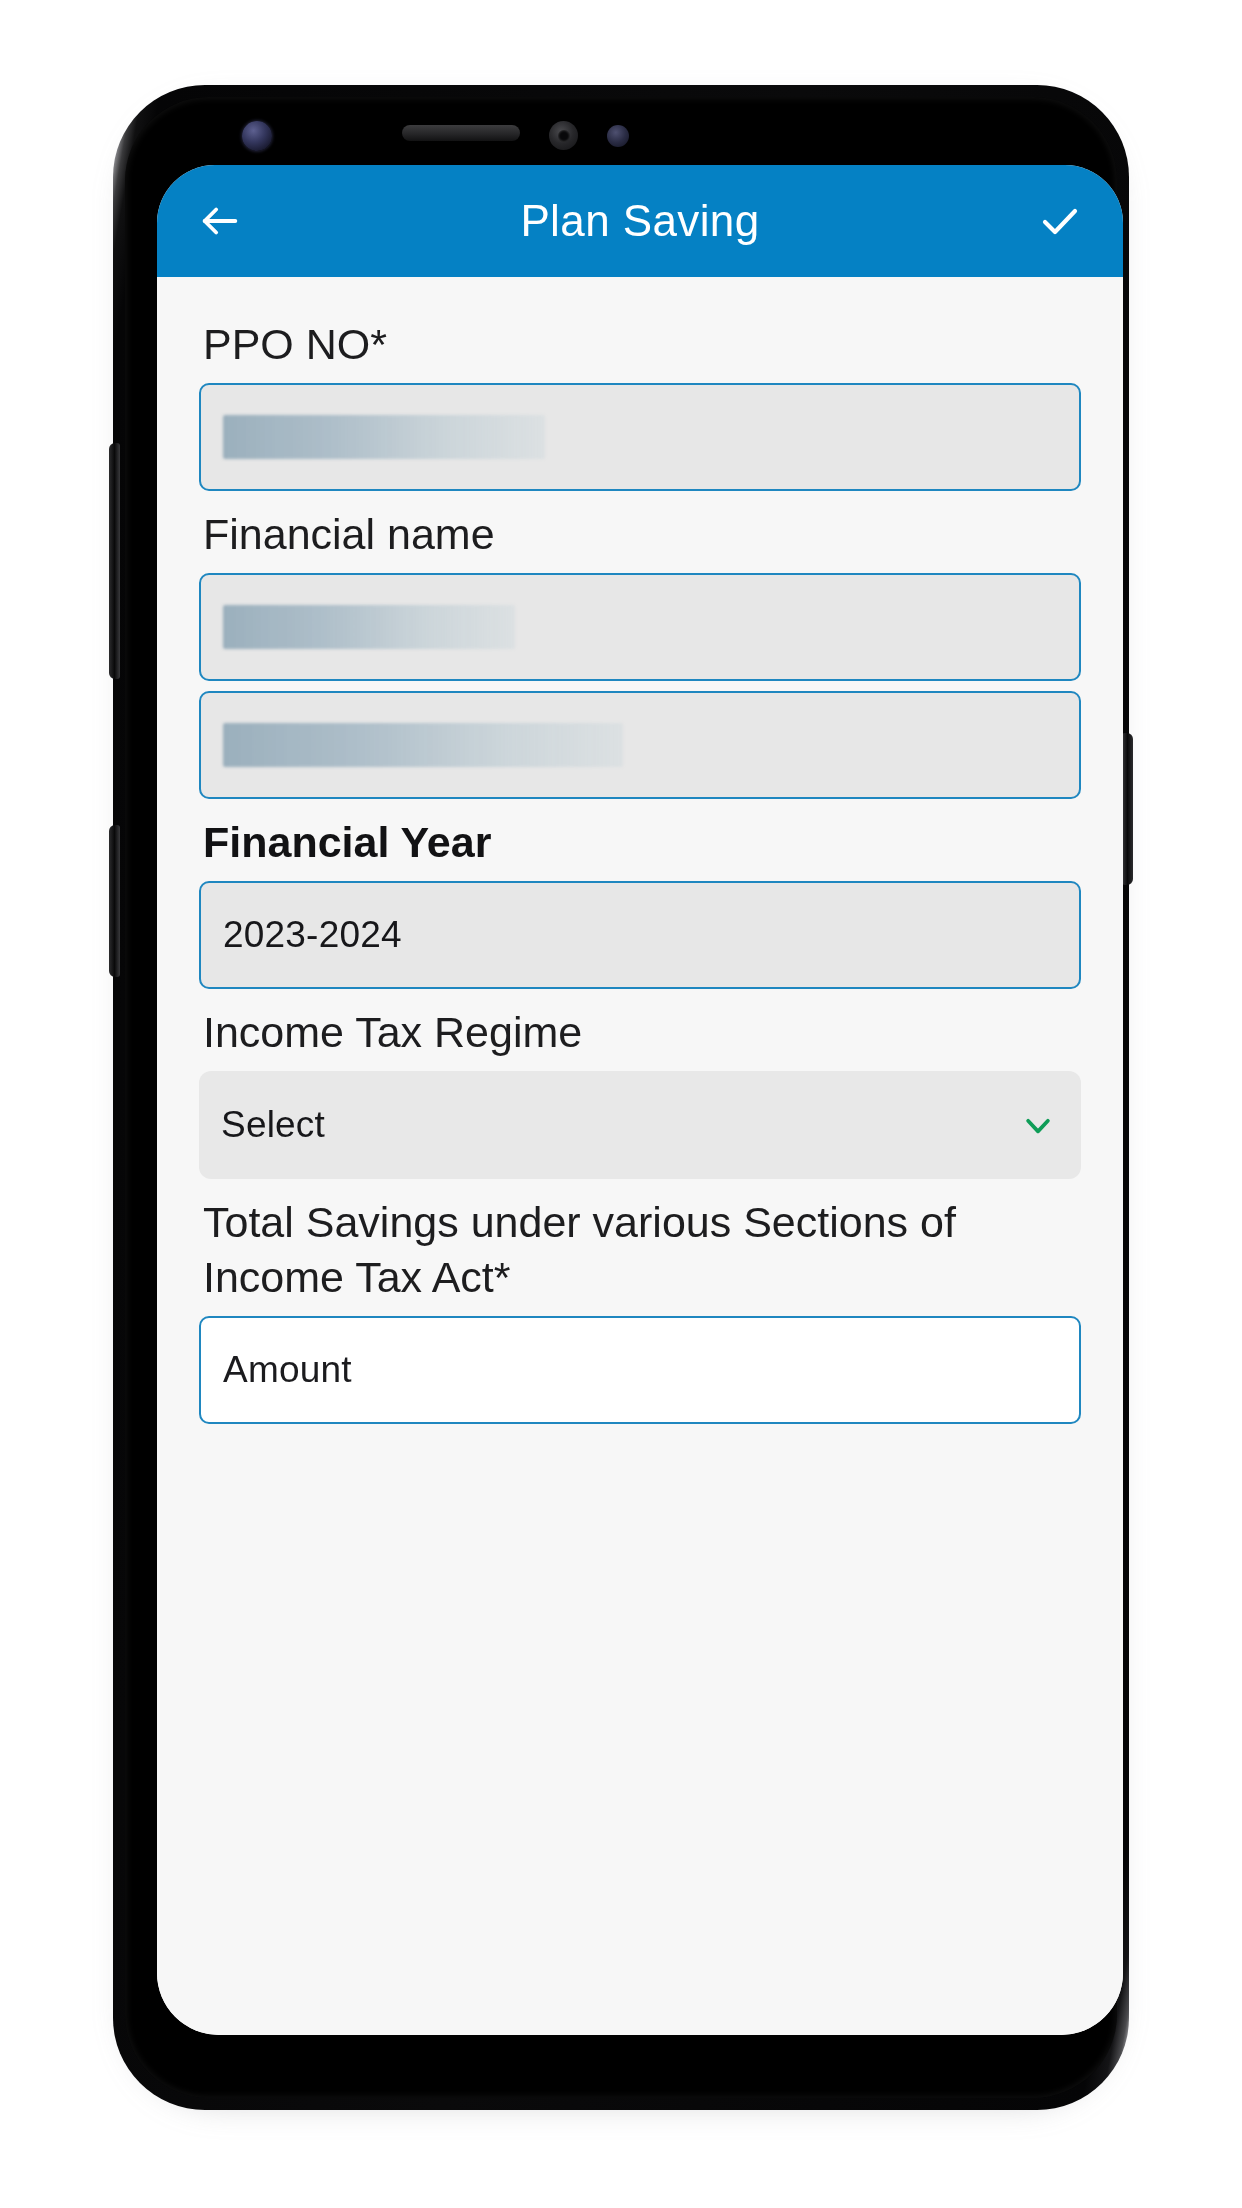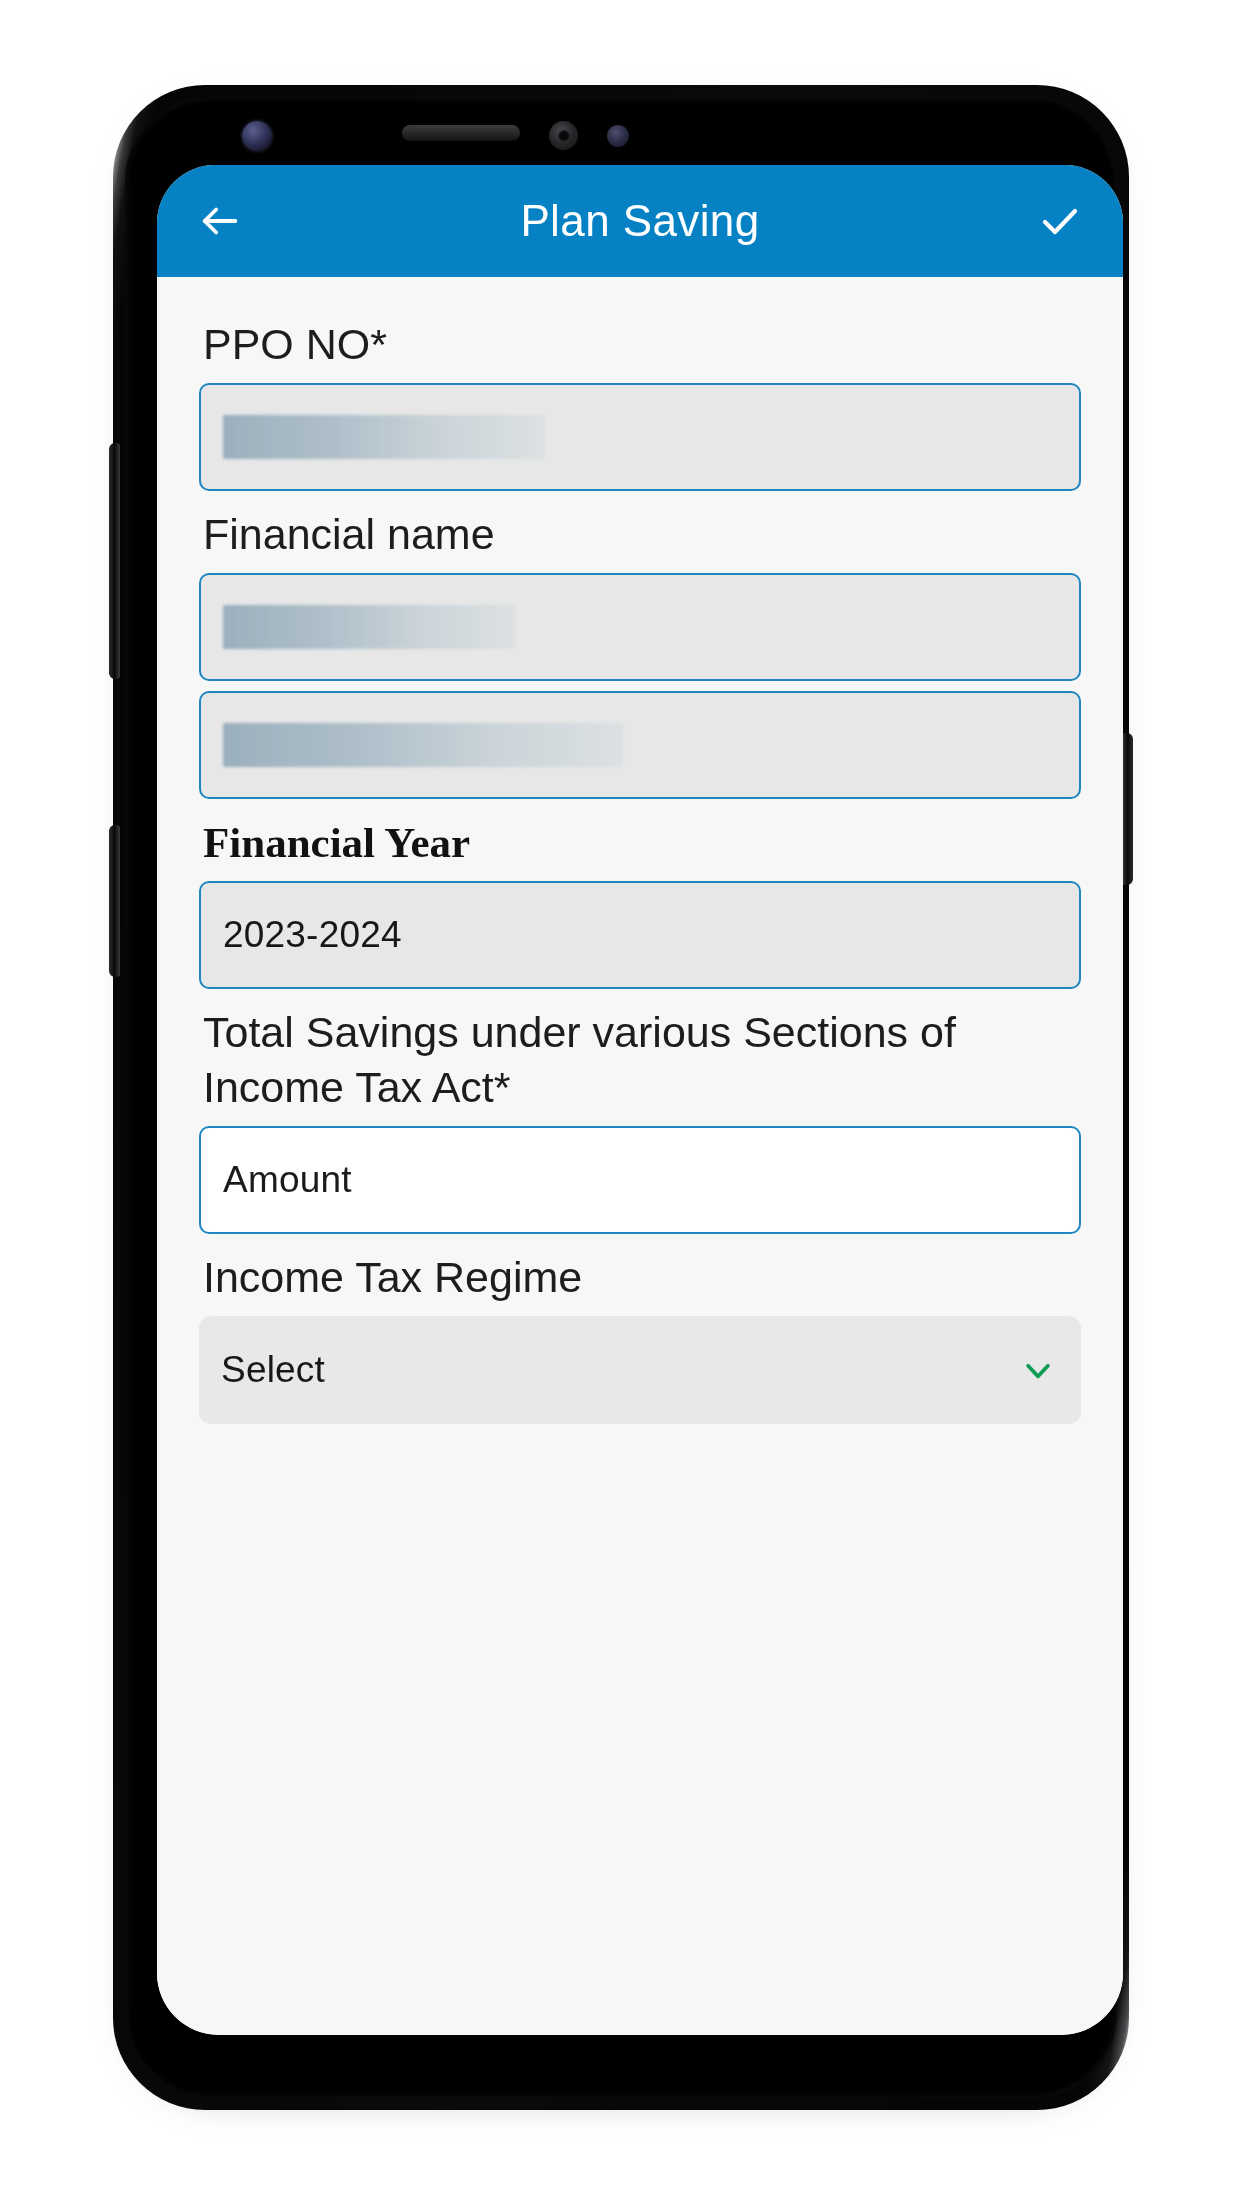--- a/index.html
+++ b/index.html
@@ -134,21 +134,21 @@
   }
 
   .field-group { margin-bottom: 10px; }
 
   .field-label {
     font-size: 43px;
     color: #1d1d1f;
     line-height: 1.28;
     padding: 6px 4px 11px 4px;
   }
-  .field-label.emphasis { font-weight: 600; color: #121214; font-family: Liberation Serif, serif; }
+  .field-label.emphasis { font-weight: 600; color: #121214; }
 
   .field-box {
     height: 108px;
     border: 2px solid #1f87c0;
     border-radius: 10px;
     background: #e7e7e7;
     display: flex;
     align-items: center;
     padding: 16px 22px;
     position: relative;
@@ -250,33 +250,33 @@
 
 
       <div class="field-group">
         <div class="field-label emphasis">Financial Year</div>
         <div class="field-box">
           <span class="field-value">2023-2024</span>
         </div>
       </div>
 
       <div class="field-group">
-        <div class="field-label">Total Savings under various Sections of Income Tax Act*</div>
-        <div class="field-box white-bg">
-          <span class="field-value placeholder">Amount</span>
-        </div>
-      </div>
-
-      <div class="field-group">
         <div class="field-label">Income Tax Regime</div>
         <div class="field-box no-border">
           <span class="field-value">Select</span>
           <span class="chevron">
             <svg width="34" height="34" viewBox="0 0 24 24" fill="none" stroke="#0f9d58" stroke-width="2.6" stroke-linecap="round" stroke-linejoin="round">
               <polyline points="5,9 12,16.5 19,9"></polyline>
             </svg>
           </span>
         </div>
       </div>
 
+      <div class="field-group">
+        <div class="field-label">Total Savings under various Sections of Income Tax Act*</div>
+        <div class="field-box white-bg">
+          <span class="field-value placeholder">Amount</span>
+        </div>
+      </div>
+
     </div>
   </div>
 </div>
 
 </body></html>

